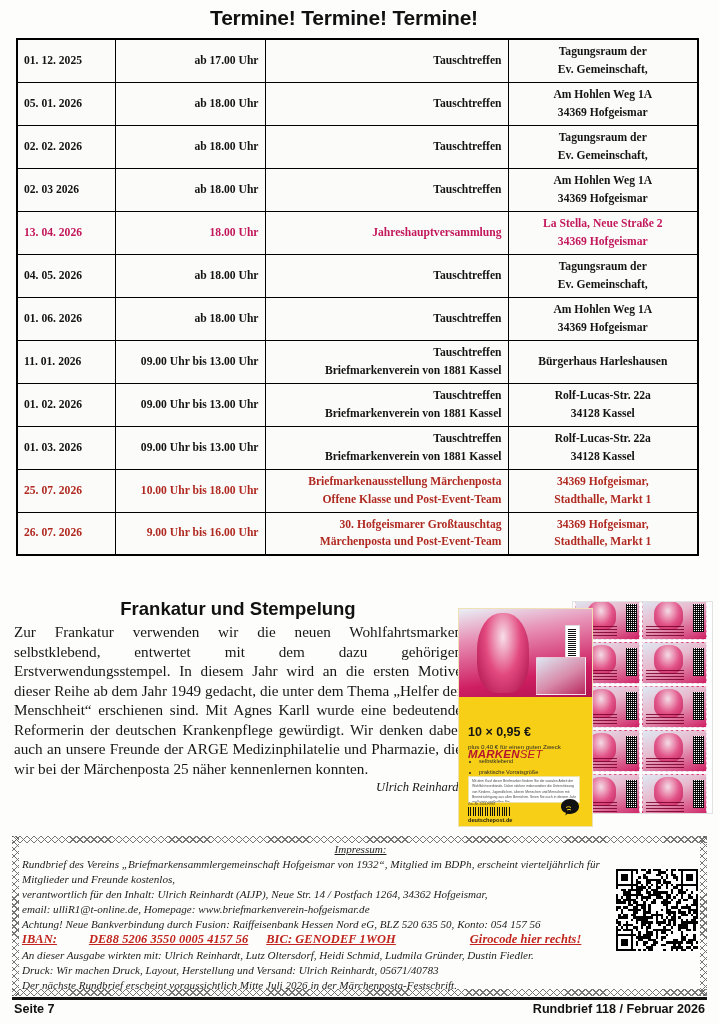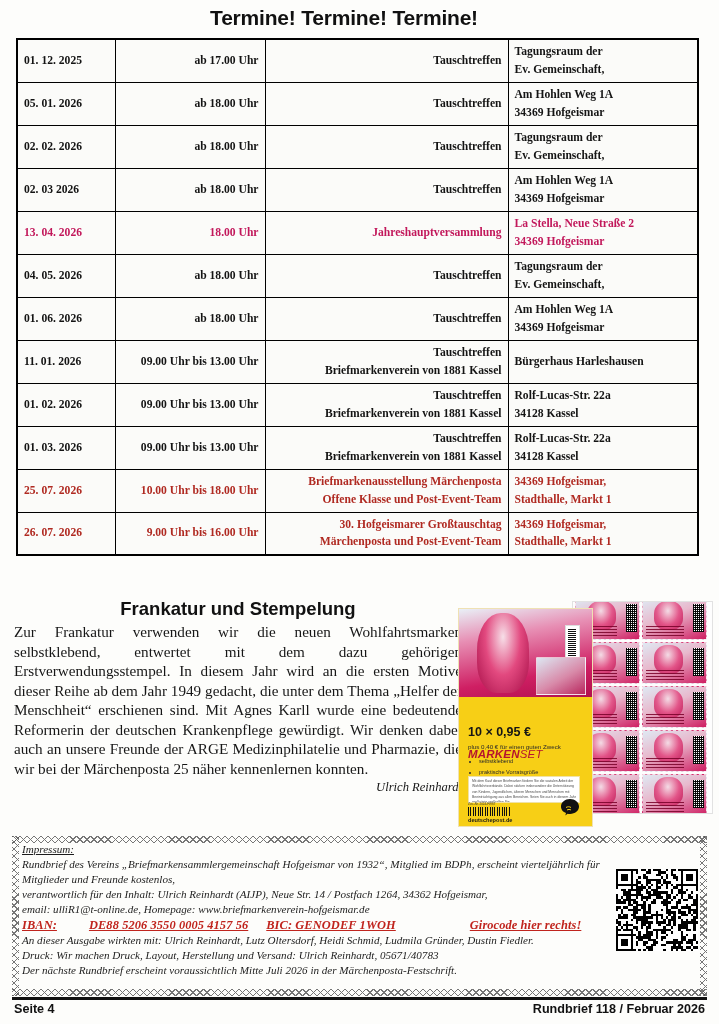--- a/index.html
+++ b/index.html
@@ -54,21 +54,21 @@
     font-weight: bold;
     font-size: 11.6px;
     line-height: 1.52;
     vertical-align: middle;
     height: 43px;
     box-sizing: border-box;
   }
   .c-date   { width: 98px;  text-align: left;  padding-left: 10px; }
   .c-time   { width: 150px; text-align: right; padding-right: 9px; }
   .c-event  { width: 243px; text-align: right; margin-left: 13px; }
-  .c-place  { width: 190px; text-align: left; }
+  .c-place  { width: 190px; text-align: center; }
   .cell-line { display: block; white-space: nowrap; }
   tr.magenta td { color: #c2185b; }
   tr.red td     { color: #b02a22; }
   tr.normal td  { color: #141414; }
 
   
   .article {
     position: absolute;
     left: 14px;
     top: 598px;
@@ -316,20 +316,21 @@
   .imp-line {
     font-family: "Liberation Serif", serif;
     font-style: italic;
     font-size: 11.1px;
     line-height: 1.345;
     color: #1c1c1c;
     white-space: nowrap;
   }
   .imp-head {
     text-decoration: underline;
+    text-align: center;
   }
   .imp-bank {
     font-weight: bold;
     color: #c0241d;
     font-size: 12.4px;
     letter-spacing: .1px;
     text-decoration: underline;
   }
   .imp-bank .gap1 { display:inline-block; width: 32px; }
   .imp-bank .gap2 { display:inline-block; width: 18px; }
@@ -660,20 +661,21 @@
     <div class="zz-border zz-bottom"></div>
     <div class="zz-left"></div>
     <div class="zz-right"></div>
 
     <div class="imp-line imp-head">Impressum:</div>
     <div id="imp-lines-before">
         <div class="imp-line">Rundbrief des Vereins „Briefmarkensammlergemeinschaft Hofgeismar von 1932“, Mitglied im BDPh, erscheint vierteljährlich für</div>
         <div class="imp-line">Mitglieder und Freunde kostenlos,</div>
         <div class="imp-line">verantwortlich für den Inhalt: Ulrich Reinhardt (AIJP), Neue Str. 14 / Postfach 1264, 34362 Hofgeismar,</div>
         <div class="imp-line">email: ulliR1@t-online.de, Homepage: www.briefmarkenverein-hofgeismar.de</div>
+        <div class="imp-line">Achtung! Neue Bankverbindung durch Fusion: Raiffeisenbank Hessen Nord eG, BLZ 520 635 50, Konto: 054 157 56</div>
       </div>
 
     <div class="imp-line imp-bank">
       <span>IBAN:</span><span class="gap1"></span><span>DE88 5206 3550 0005 4157 56</span><span class="gap2"></span><span>BIC: GENODEF 1WOH</span><span class="gap3"></span><span>Girocode hier rechts!</span>
     </div>
 
     <div id="imp-lines-after">
         <div class="imp-line">An dieser Ausgabe wirkten mit: Ulrich Reinhardt, Lutz Oltersdorf, Heidi Schmid, Ludmila Gründer, Dustin Fiedler.</div>
         <div class="imp-line">Druck: Wir machen Druck, Layout, Herstellung und Versand: Ulrich Reinhardt, 05671/40783</div>
         <div class="imp-line">Der nächste Rundbrief erscheint voraussichtlich Mitte Juli 2026 in der Märchenposta-Festschrift.</div>
@@ -1255,17 +1257,17 @@
             <rect x="26" y="32" width="1" height="1"></rect>
             <rect x="27" y="32" width="1" height="1"></rect>
             <rect x="30" y="32" width="1" height="1"></rect>
           </g>
       </svg>
     </div>
   </div>
 
   <div class="footer-rule"></div>
   <div class="footer">
-    <span>Seite 4</span>
+    <span>Seite 7</span>
     <span>Rundbrief 118 / Februar 2026</span>
   </div>
 
 </div>
 
 </body></html>

